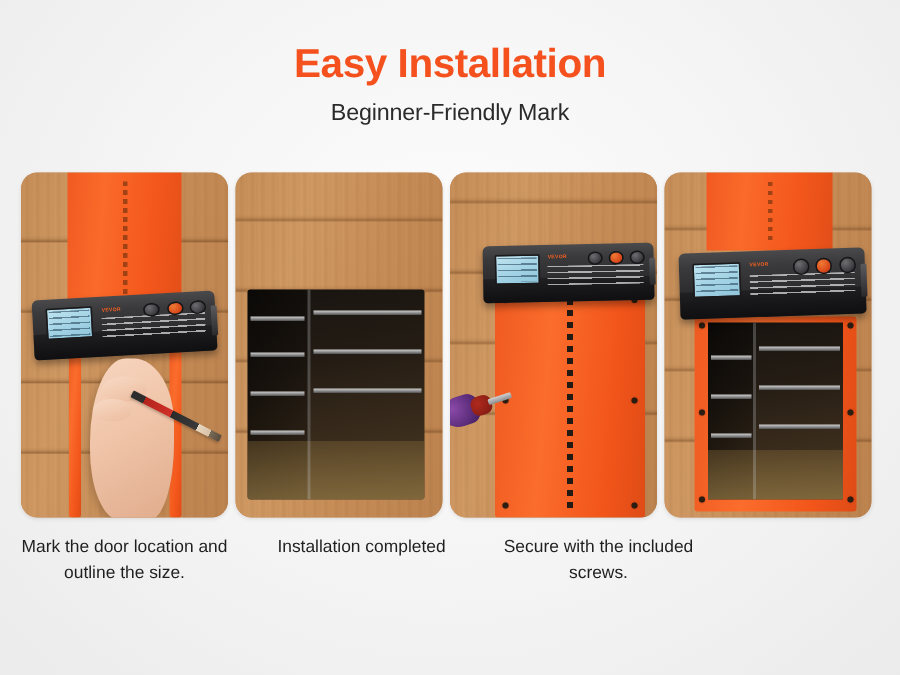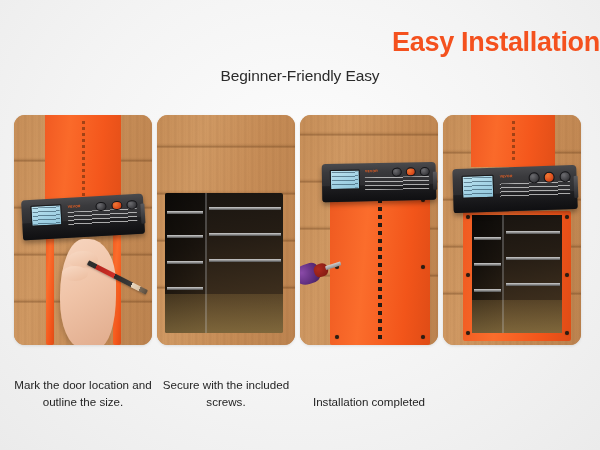--- a/index.html
+++ b/index.html
@@ -10,21 +10,21 @@
   }
   body {
     background: radial-gradient(ellipse at 50% 40%, #fdfdfd 0%, #f4f4f4 55%, #ebebeb 100%);
     position: relative;
   }
 
   
   .header { text-align: center; padding-top: 28px; }
   .title {
     font-size: 27px; font-weight: bold; color: #f4511e;
-    letter-spacing: -0.3px; line-height: 1.1; text-align: right;
+    letter-spacing: -0.3px; line-height: 1.1;
   }
   .subtitle {
     font-size: 15.5px; color: #2b2b2b; margin-top: 9px;
     letter-spacing: -0.1px;
   }
 
   
   .panels {
     position: absolute; left: 14px; top: 115px;
     width: 572px; height: 230px;
@@ -207,34 +207,34 @@
     border-radius: 40%;
   }
   .sd-shaft {
     position: absolute; left: 32px; top: 8px; width: 16px; height: 4px;
     background: linear-gradient(180deg, #cfcfcf, #8c8c8c);
     border-radius: 1px;
   }
 
   
   .captions {
-    position: absolute; left: 14px; top: 377px;
-    width: 572px; display: flex; gap: 5px; align-items: flex-end;
+    position: absolute; left: 14px; top: 357px;
+    width: 572px; display: flex; gap: 20px;
   }
   .caption {
     width: 138px; text-align: center;
     font-size: 11.6px; line-height: 1.45; color: #1f1f1f;
   }
 </style>
 </head>
 <body>
 
 <div class="header">
   <div class="title">Easy Installation</div>
-  <div class="subtitle">Beginner-Friendly Easy</div>
+  <div class="subtitle">Beginner-Friendly Mark</div>
 </div>
 
 <div class="panels">
 
   <div class="panel">
     <div class="wood"></div>
     <div class="door-flat" style="left:31px; top:0; width:76px; height:108px;"></div>
     <div class="frame-orange" style="left:32px; top:108px; width:8px; height:122px;"></div>
     <div class="frame-orange" style="left:99px; top:108px; width:8px; height:122px;"></div>
 
@@ -331,15 +331,15 @@
       <div class="btn b2"></div>
       <div class="btn b3"></div>
       <div class="sidecap"></div>
     </div>
   </div>
 
 </div>
 
 <div class="captions">
   <div class="caption">Mark the door location and outline the size.</div>
+  <div class="caption">Installation completed</div>
   <div class="caption">Secure with the included screws.</div>
-  <div class="caption">Installation completed</div>
 </div>
 
 </body></html>

